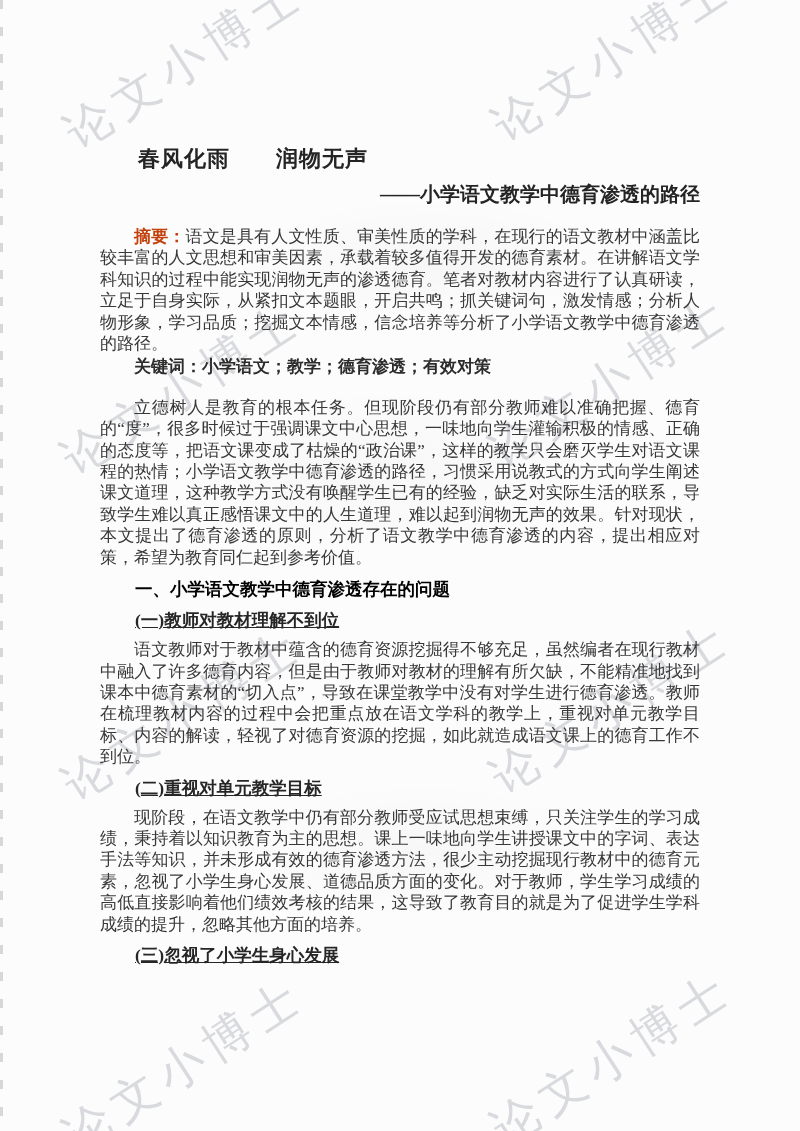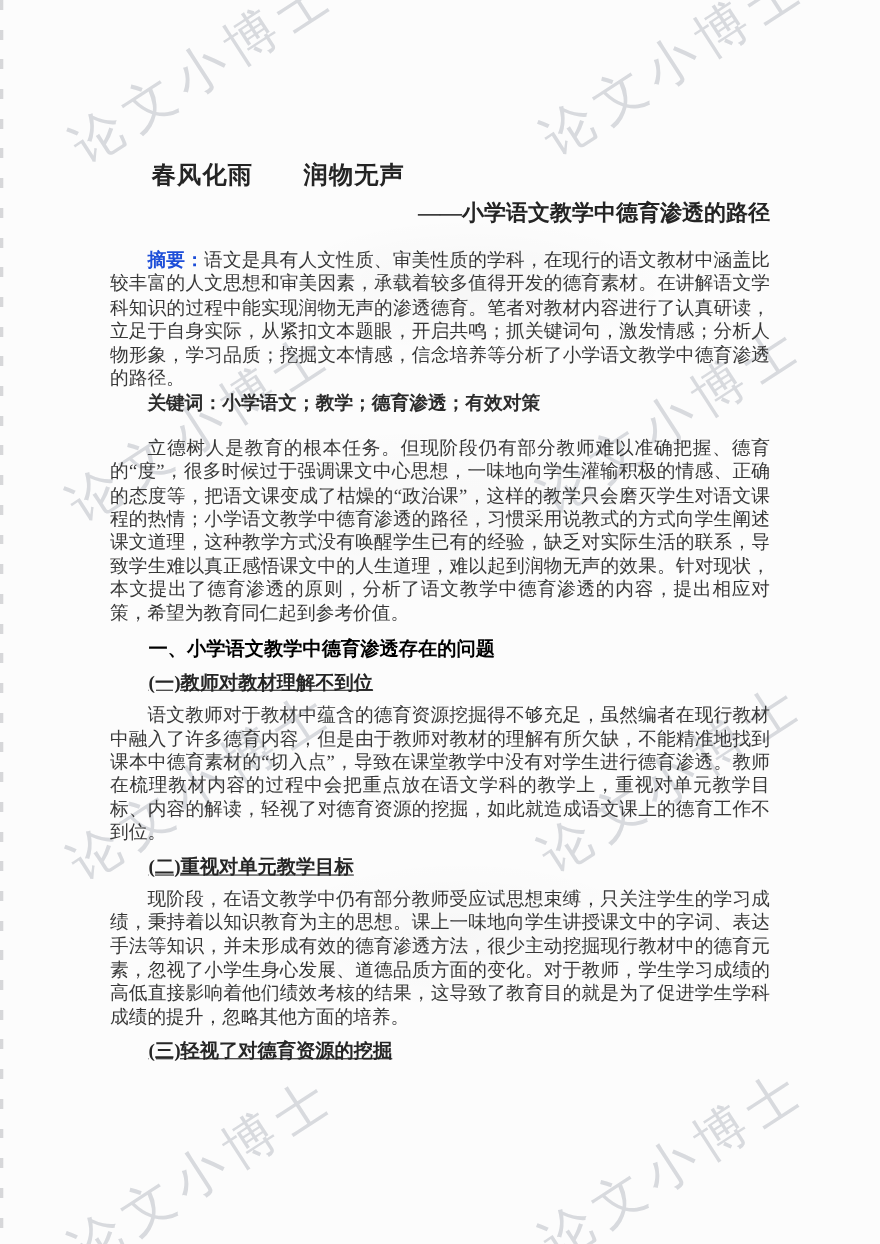--- a/index.html
+++ b/index.html
@@ -55,21 +55,21 @@
     font-size:20px;line-height:25px;
     font-weight:700;color:#242424;
     text-align:right;
   }
   .para{
     margin:0 0 2px 0;
     font-size:17px;line-height:21.4px;
     text-align:justify;
     text-indent:2em;
   }
-  .para b{color:#1d4ed8;}
+  .para b{color:#c2410c;}
   .keywords{
     margin:1px 0 19px 0;
     font-size:17px;line-height:21.4px;
     font-weight:700;color:#2c2c2c;
     text-indent:2em;
   }
   .h-section{
     margin:10px 0 9px 0;
     font-size:17.5px;line-height:22px;
     font-weight:700;color:#000000;
@@ -114,16 +114,16 @@
     <p class="para">立德树人是教育的根本任务。但现阶段仍有部分教师难以准确把握、德育的“度”，很多时候过于强调课文中心思想，一味地向学生灌输积极的情感、正确的态度等，把语文课变成了枯燥的“政治课”，这样的教学只会磨灭学生对语文课程的热情；小学语文教学中德育渗透的路径，习惯采用说教式的方式向学生阐述课文道理，这种教学方式没有唤醒学生已有的经验，缺乏对实际生活的联系，导致学生难以真正感悟课文中的人生道理，难以起到润物无声的效果。针对现状，本文提出了德育渗透的原则，分析了语文教学中德育渗透的内容，提出相应对策，希望为教育同仁起到参考价值。</p>
 
     <div class="h-section">一、小学语文教学中德育渗透存在的问题</div>
 
     <div class="h-sub">(一)教师对教材理解不到位</div>
     <p class="para">语文教师对于教材中蕴含的德育资源挖掘得不够充足，虽然编者在现行教材中融入了许多德育内容，但是由于教师对教材的理解有所欠缺，不能精准地找到课本中德育素材的“切入点”，导致在课堂教学中没有对学生进行德育渗透。教师在梳理教材内容的过程中会把重点放在语文学科的教学上，重视对单元教学目标、内容的解读，轻视了对德育资源的挖掘，如此就造成语文课上的德育工作不到位。</p>
 
     <div class="h-sub">(二)重视对单元教学目标</div>
     <p class="para">现阶段，在语文教学中仍有部分教师受应试思想束缚，只关注学生的学习成绩，秉持着以知识教育为主的思想。课上一味地向学生讲授课文中的字词、表达手法等知识，并未形成有效的德育渗透方法，很少主动挖掘现行教材中的德育元素，忽视了小学生身心发展、道德品质方面的变化。对于教师，学生学习成绩的高低直接影响着他们绩效考核的结果，这导致了教育目的就是为了促进学生学科成绩的提升，忽略其他方面的培养。</p>
 
-    <div class="h-sub">(三)轻视了对德育资源的挖掘</div>
+    <div class="h-sub">(三)忽视了小学生身心发展</div>
 
   </div>
 </div>
 
 </body></html>

